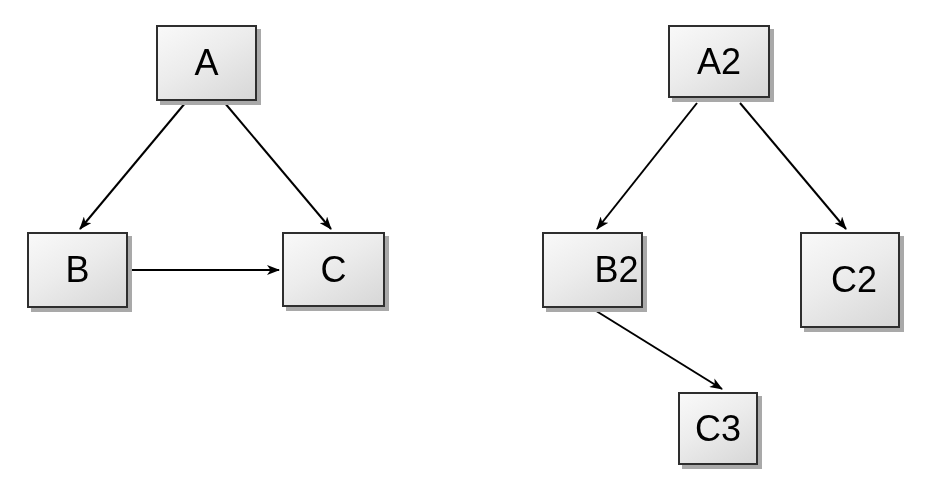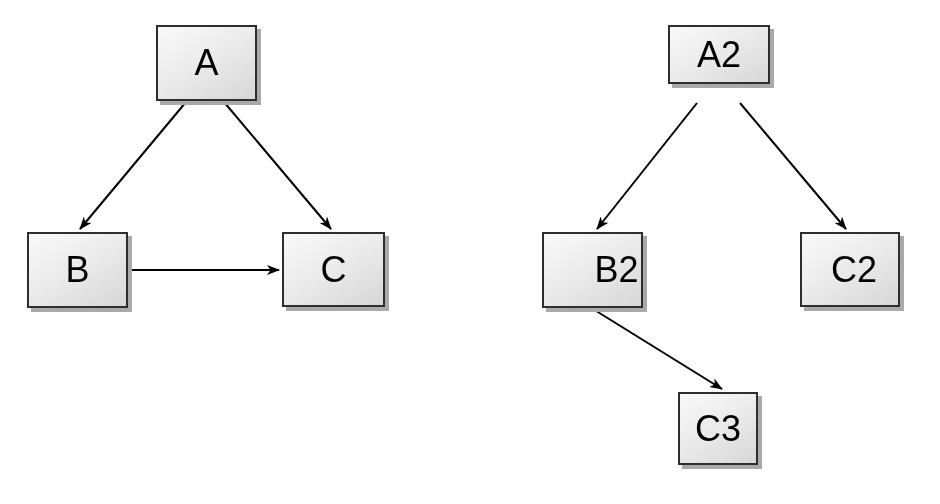--- a/index.html
+++ b/index.html
@@ -64,26 +64,26 @@
   <div id="node-layer">
       <div class="node" style="left: 156px; top: 25px; width: 101px; height: 76px; border-color: rgb(46, 46, 46); box-shadow: rgb(169, 169, 169) 4px 4px 0px; background: linear-gradient(150deg, rgb(249, 249, 249) 0%, rgb(236, 236, 236) 45%, rgb(215, 215, 215) 100%);">
         <span class="node-label" style="color: rgb(0, 0, 0);">A</span>
       </div>
       <div class="node" style="left: 27px; top: 232px; width: 101px; height: 76px; border-color: rgb(46, 46, 46); box-shadow: rgb(169, 169, 169) 4px 4px 0px; background: linear-gradient(150deg, rgb(249, 249, 249) 0%, rgb(236, 236, 236) 45%, rgb(215, 215, 215) 100%);">
         <span class="node-label" style="color: rgb(0, 0, 0);">B</span>
       </div>
       <div class="node" style="left: 282px; top: 232px; width: 103px; height: 75px; border-color: rgb(46, 46, 46); box-shadow: rgb(169, 169, 169) 4px 4px 0px; background: linear-gradient(150deg, rgb(249, 249, 249) 0%, rgb(236, 236, 236) 45%, rgb(215, 215, 215) 100%);">
         <span class="node-label" style="color: rgb(0, 0, 0);">C</span>
       </div>
-      <div class="node" style="left: 668px; top: 25px; width: 102px; height: 59px; border-color: rgb(46, 46, 46); box-shadow: rgb(169, 169, 169) 4px 4px 0px; background: linear-gradient(150deg, rgb(249, 249, 249) 0%, rgb(236, 236, 236) 45%, rgb(215, 215, 215) 100%);">
+      <div class="node" style="left: 668px; top: 25px; width: 102px; height: 73px; border-color: rgb(46, 46, 46); box-shadow: rgb(169, 169, 169) 4px 4px 0px; background: linear-gradient(150deg, rgb(249, 249, 249) 0%, rgb(236, 236, 236) 45%, rgb(215, 215, 215) 100%);">
         <span class="node-label" style="color: rgb(0, 0, 0);">A2</span>
       </div>
       <div class="node" style="left: 542px; top: 232px; width: 101px; height: 76px; border-color: rgb(46, 46, 46); box-shadow: rgb(169, 169, 169) 4px 4px 0px; background: linear-gradient(150deg, rgb(249, 249, 249) 0%, rgb(236, 236, 236) 45%, rgb(215, 215, 215) 100%); padding-left: 48px;">
         <span class="node-label" style="color: rgb(0, 0, 0);">B2</span>
       </div>
-      <div class="node" style="left: 800px; top: 232px; width: 100px; height: 75px; border-color: rgb(46, 46, 46); box-shadow: rgb(169, 169, 169) 4px 4px 0px; background: linear-gradient(150deg, rgb(249, 249, 249) 0%, rgb(236, 236, 236) 45%, rgb(215, 215, 215) 100%); padding-left: 8px;">
+      <div class="node" style="left: 800px; top: 232px; width: 100px; height: 96px; border-color: rgb(46, 46, 46); box-shadow: rgb(169, 169, 169) 4px 4px 0px; background: linear-gradient(150deg, rgb(249, 249, 249) 0%, rgb(236, 236, 236) 45%, rgb(215, 215, 215) 100%); padding-left: 8px;">
         <span class="node-label" style="color: rgb(0, 0, 0);">C2</span>
       </div>
       <div class="node" style="left: 678px; top: 392px; width: 80px; height: 73px; border-color: rgb(46, 46, 46); box-shadow: rgb(169, 169, 169) 4px 4px 0px; background: linear-gradient(150deg, rgb(249, 249, 249) 0%, rgb(236, 236, 236) 45%, rgb(215, 215, 215) 100%);">
         <span class="node-label" style="color: rgb(0, 0, 0);">C3</span>
       </div>
     </div>
 </div>
 
 </body></html>

